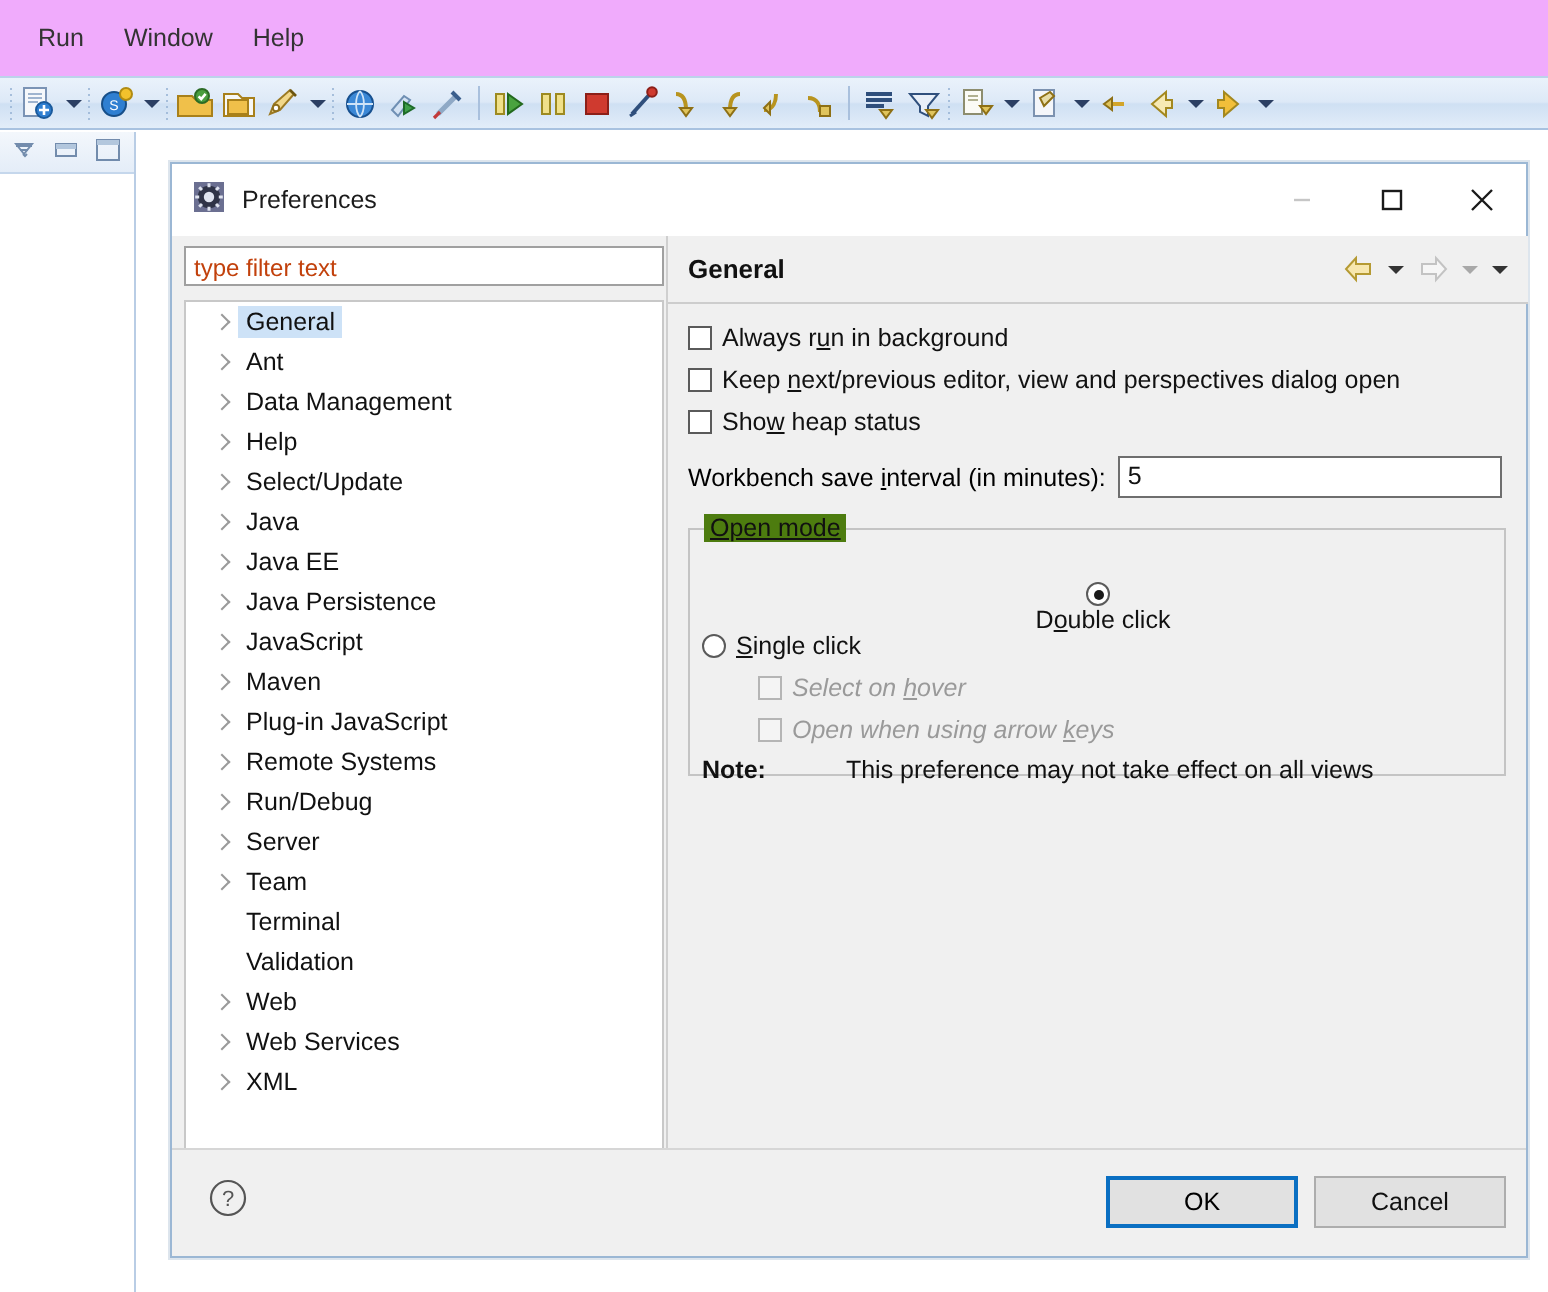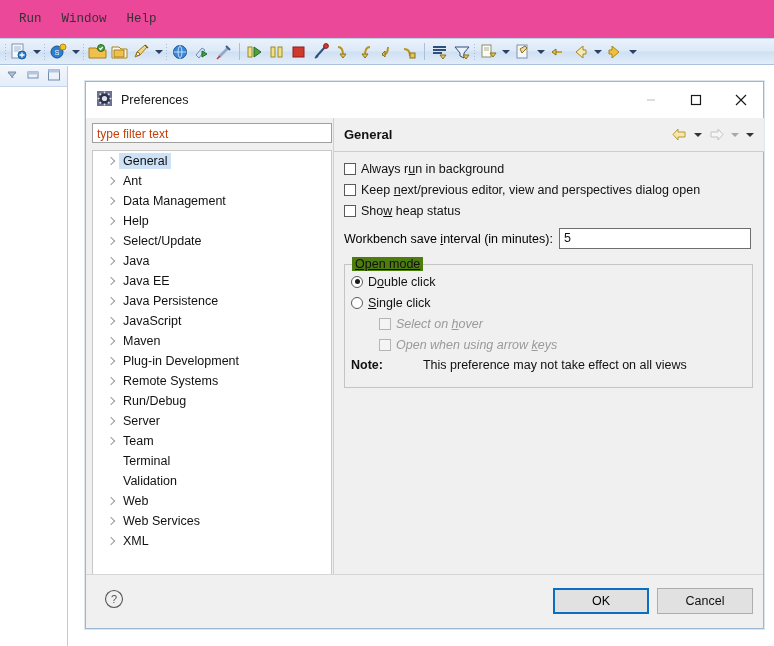--- a/index.html
+++ b/index.html
@@ -11,24 +11,23 @@
     background: #ffffff;
     font-family: "Liberation Sans", sans-serif;
     font-size: 12px;
     color: #000000;
   }
   #root { position: relative; width: 774px; height: 646px; }
 
   
   .ide-menubar {
     position: absolute; left: 0; top: 0; width: 774px; height: 38px;
-    background: #ec4899;
+    background: #f0abfc;
     display: flex; align-items: center; padding-left: 10px;
     box-sizing: border-box;
-    font-family: Liberation Mono, monospace;
   }
   .menu-item {
     font-size: 12.5px; color: #333; padding: 3px 9px; margin-right: 2px;
     white-space: nowrap;
   }
   .ide-toolbar {
     position: absolute; left: 0; top: 38px; width: 774px; height: 27px;
     background: linear-gradient(to bottom, #eaf2fb 0%, #dde9f7 48%, #cfe0f3 52%, #e2edf9 100%);
     border-top: 1px solid #bcd2ea;
     border-bottom: 1px solid #a8c2e0;
@@ -550,21 +549,21 @@
         <div class="tree-row">
           <span class="tree-arrow">
               <i></i>
             </span>
           <span class="tree-label">Maven</span>
         </div>
         <div class="tree-row">
           <span class="tree-arrow">
               <i></i>
             </span>
-          <span class="tree-label">Plug-in Development</span>
+          <span class="tree-label">Plug-in JavaScript</span>
         </div>
         <div class="tree-row">
           <span class="tree-arrow">
               <i></i>
             </span>
           <span class="tree-label">Remote Systems</span>
         </div>
         <div class="tree-row">
           <span class="tree-arrow">
               <i></i>
@@ -655,21 +654,21 @@
           </div>
 
           <div class="field-row">
             <span><span>Workbench save </span><u class="mn">i</u><span>nterval (in minutes):</span></span>
             <span class="txtfield">5</span>
           </div>
 
           <div class="group">
             <span class="group-title">Open mode</span>
 
-            <div class="radio-row" style="margin-top:6px;">
+            <div class="radio-row" style="margin-top:26px;flex-direction:column;">
               <span class="radio on"></span>
               <span><span>D</span><u class="mn">o</u><span>uble click</span></span>
             </div>
 
             <div class="radio-row">
               <span class="radio"></span>
               <span><span></span><u class="mn">S</u><span>ingle click</span></span>
             </div>
 
             <div class="chk-row disabled sub-indent">

